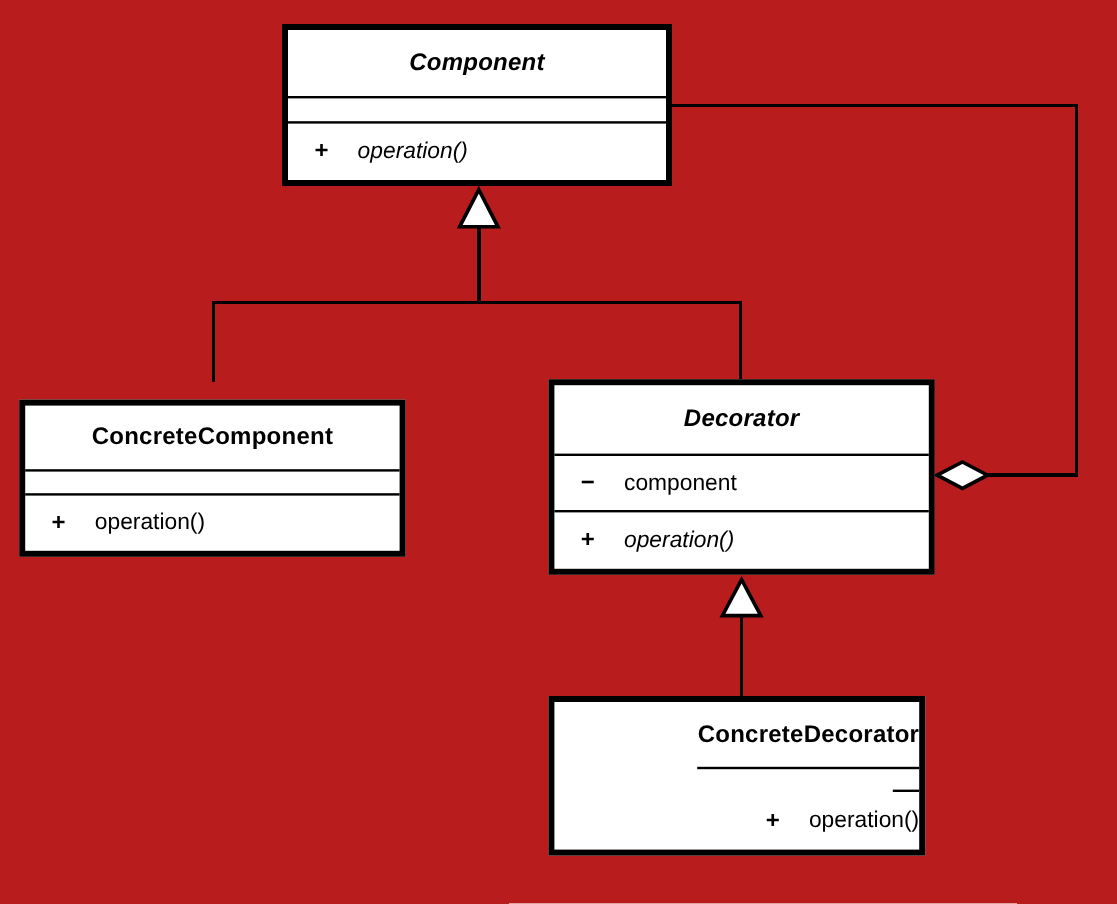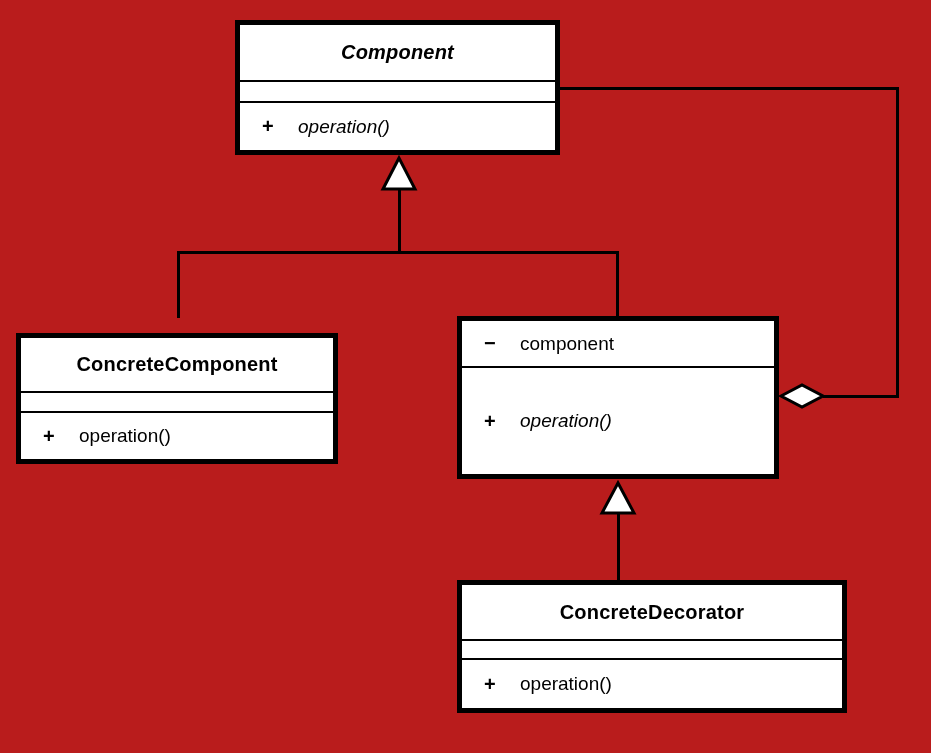--- a/index.html
+++ b/index.html
@@ -105,35 +105,36 @@
     <div class="uml-attrs" style="height:20px;"></div>
     <div class="uml-methods" style="flex:1;">
       <div class="member">
         <span class="vis">+</span>
         <span class="sig">operation()</span>
       </div>
     </div>
   </div>
 
   <div class="uml-class" style="left:457px; top:316px; width:322px; height:163px;">
+    <div class="uml-title abstract" style="height:59px;">Decorator</div>
     <div class="uml-attrs" style="height:47px;">
       <div class="member">
         <span class="vis">−</span>
         <span class="sig">component</span>
       </div>
     </div>
     <div class="uml-methods" style="flex:1;">
       <div class="member">
         <span class="vis">+</span>
         <span class="sig abstract">operation()</span>
       </div>
     </div>
   </div>
 
-  <div class="uml-class" style="left:457px; top:580px; width:390px; height:133px;">
+  <div class="uml-class" style="left:457px; top:580px; width:314px; height:133px;align-items:flex-end;">
     <div class="uml-title" style="height:56px;">ConcreteDecorator</div>
     <div class="uml-attrs" style="height:19px;"></div>
     <div class="uml-methods" style="flex:1;">
       <div class="member">
         <span class="vis">+</span>
         <span class="sig">operation()</span>
       </div>
     </div>
   </div>
 

